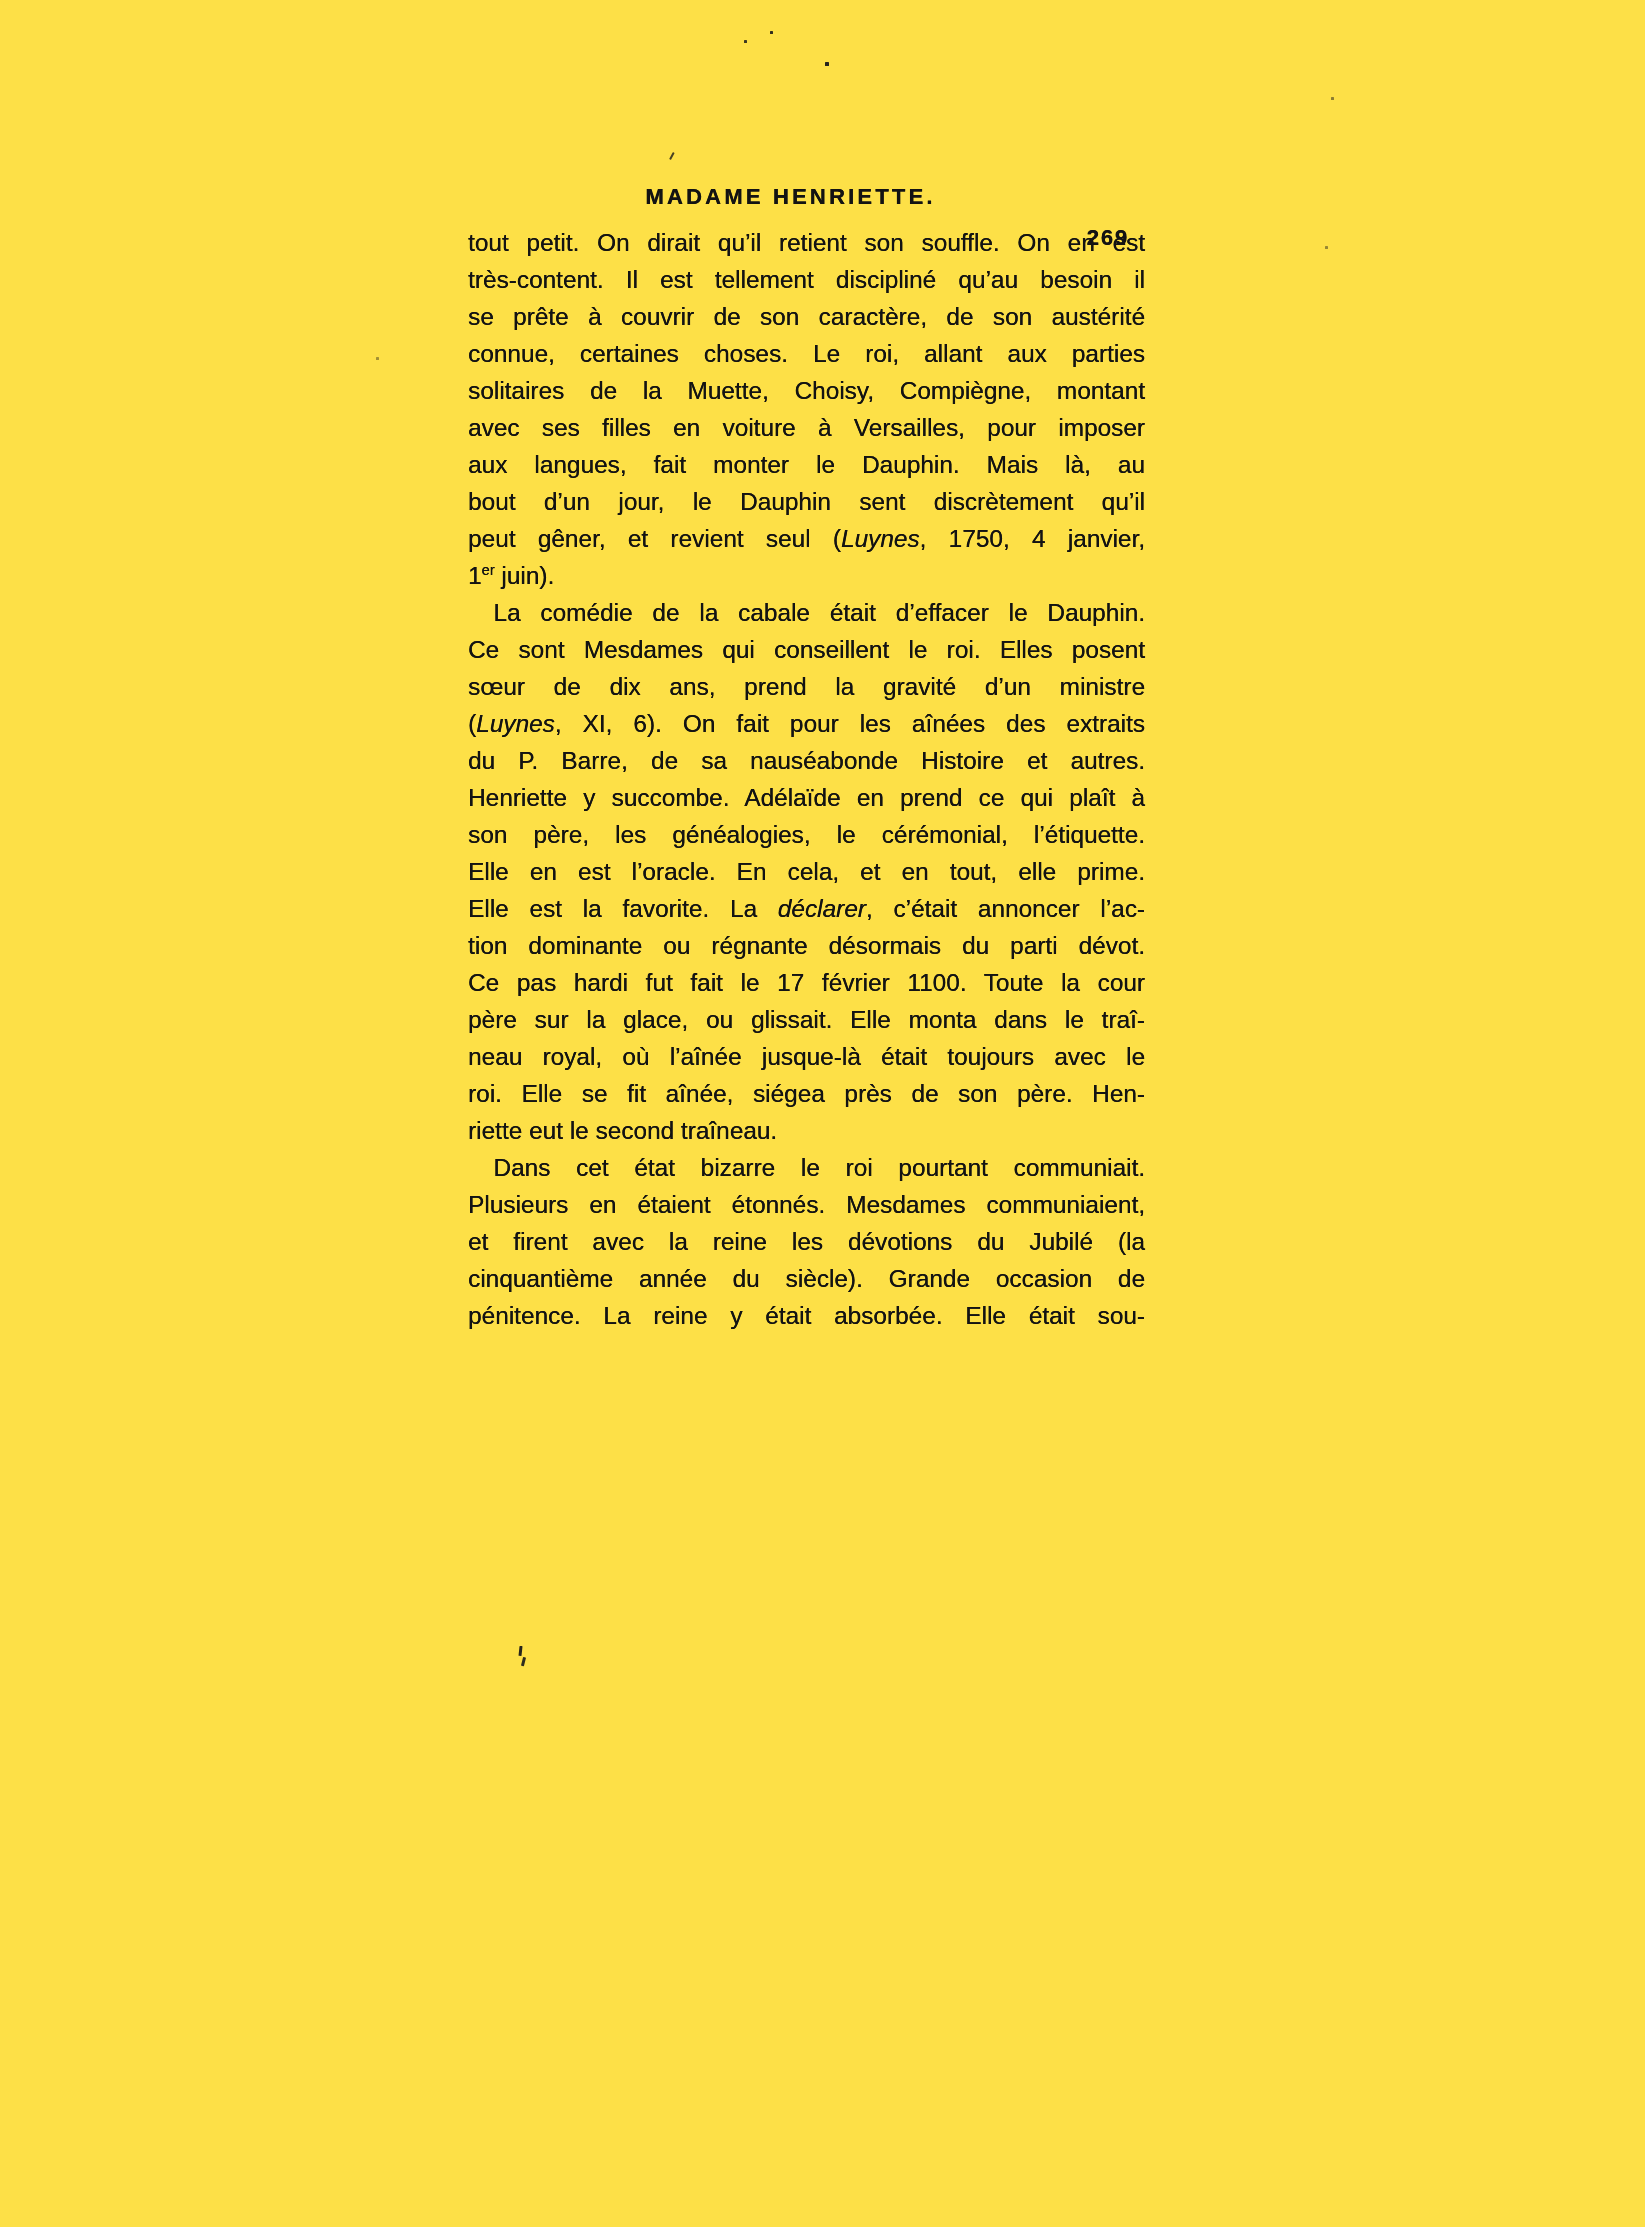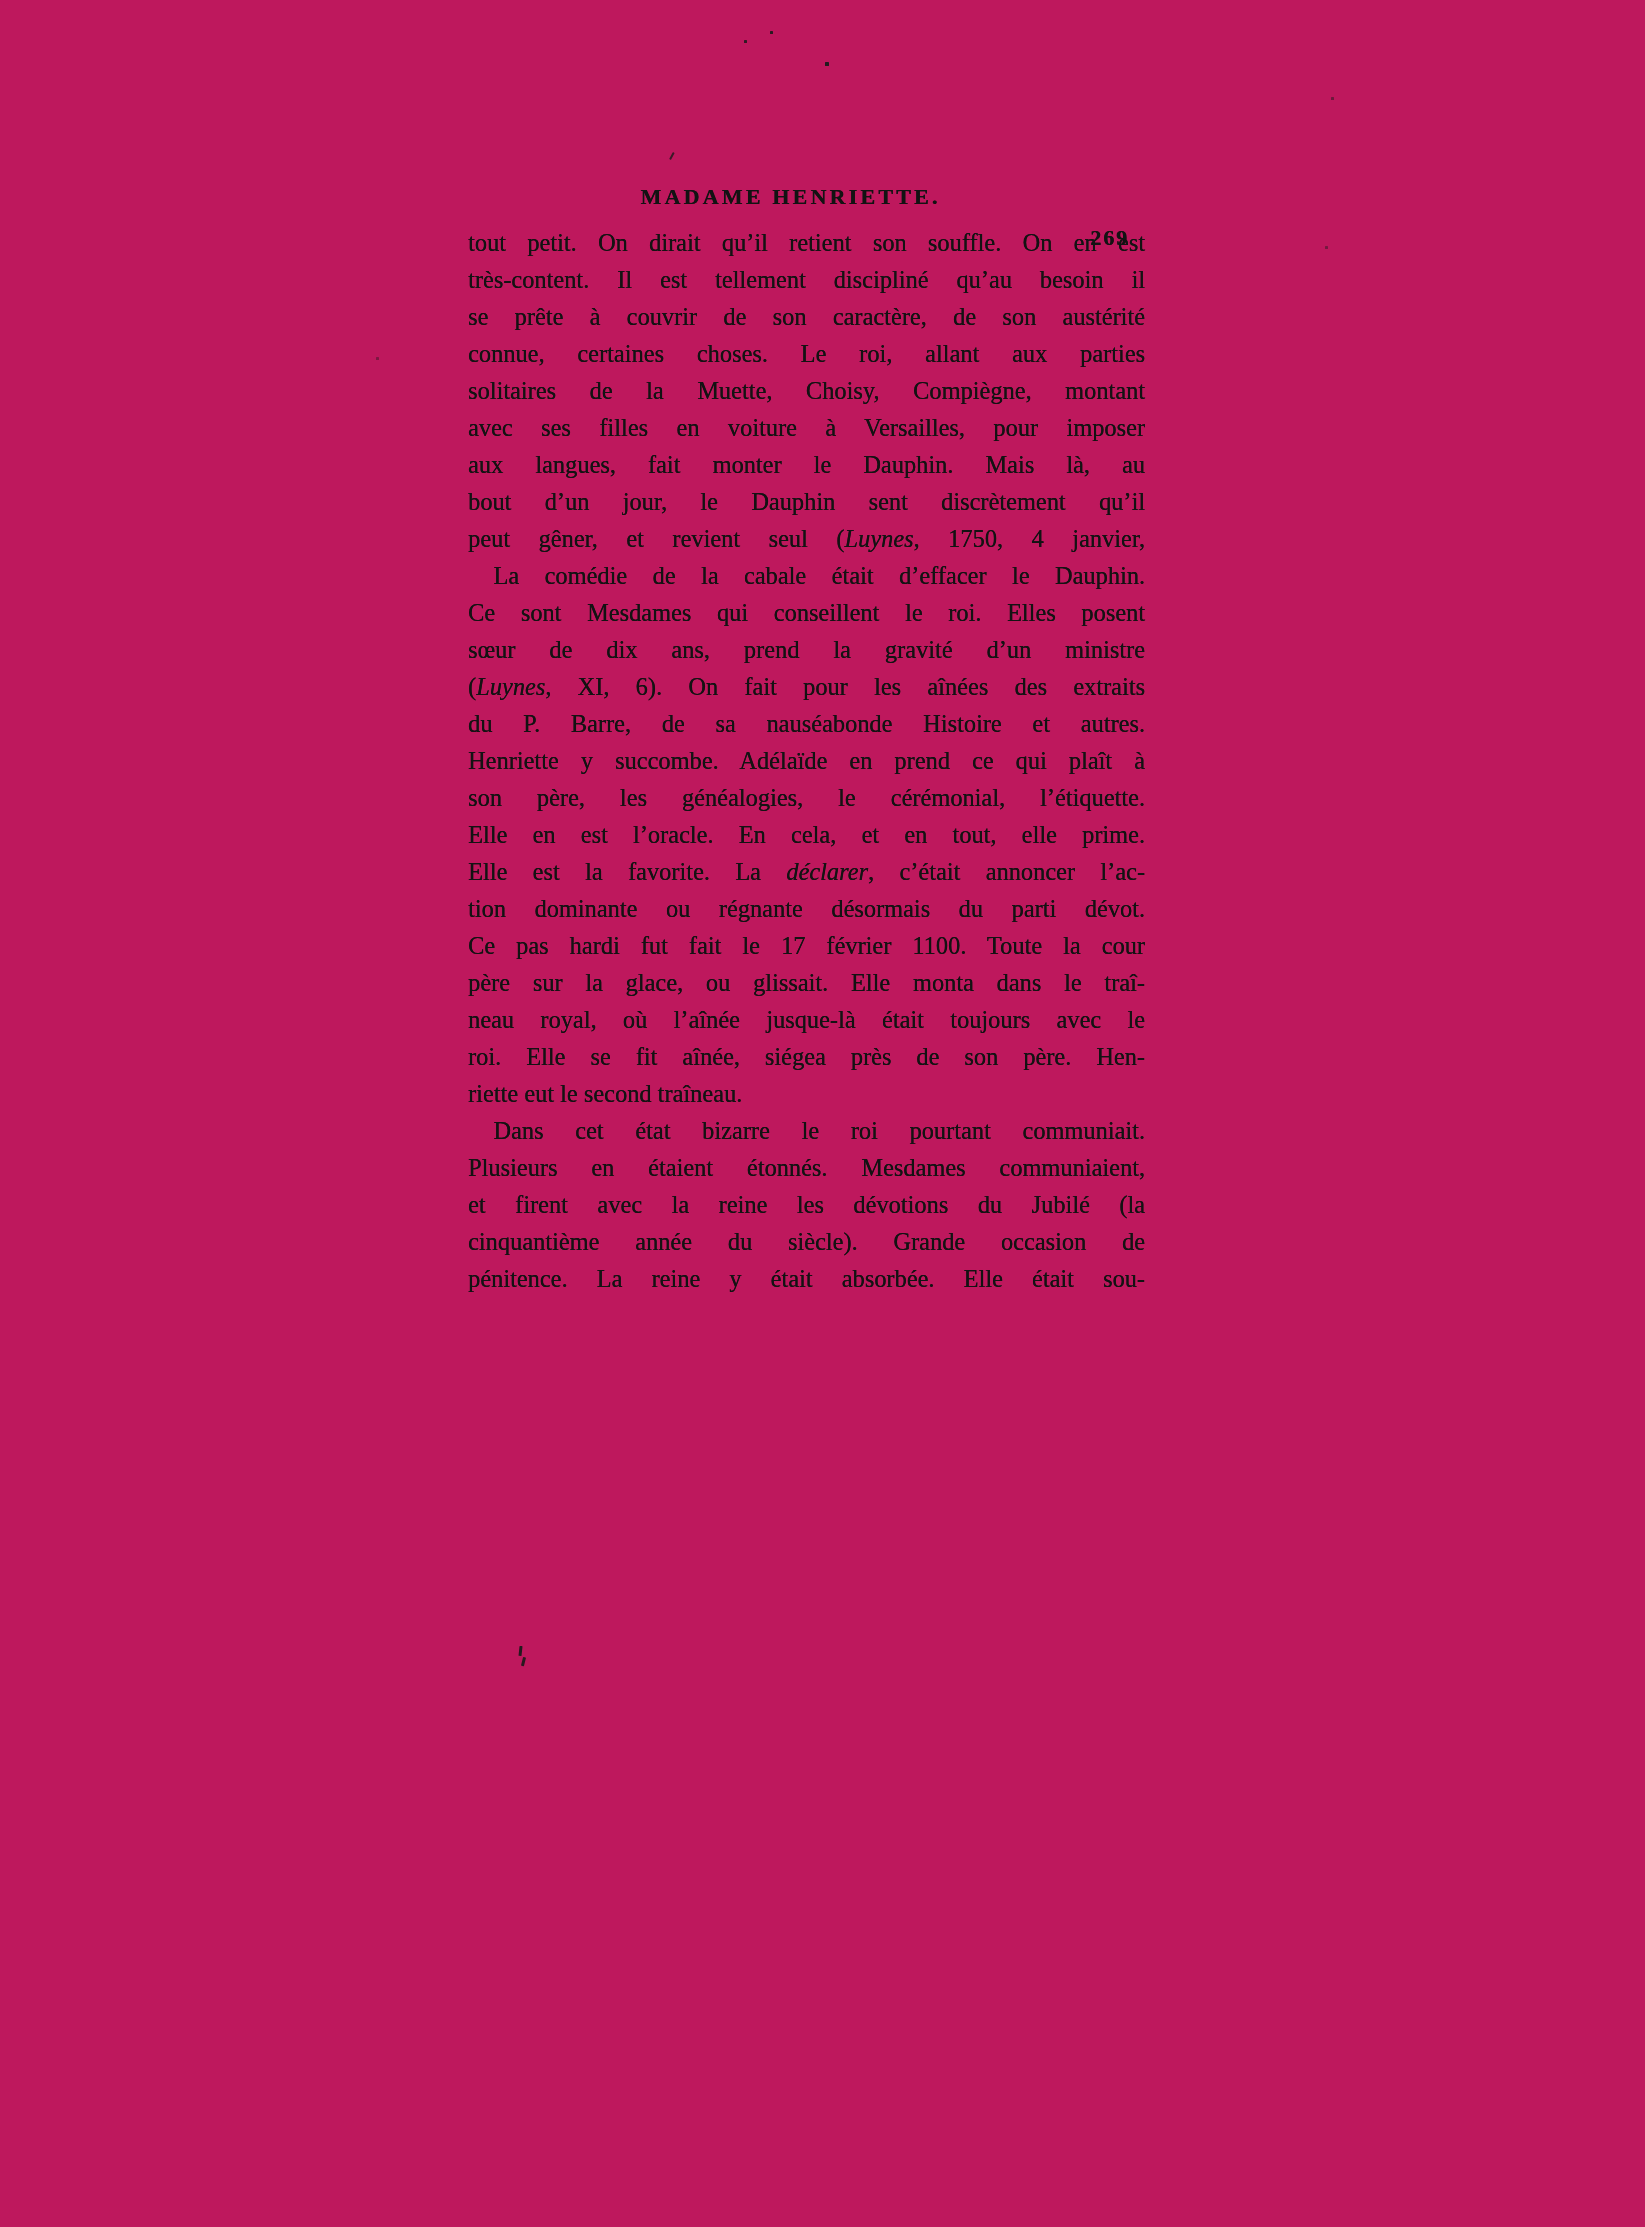--- a/index.html
+++ b/index.html
@@ -1,21 +1,21 @@
 <!DOCTYPE html>
 <html style="font-size:10.2px"><head>
 <meta charset="utf-8">
 <style>
   html, body { margin: 0; padding: 0; background: #ffffff; }
   .page {
     position: relative;
     width: 1646px;
     height: 2227px;
-    background: #be185d;
-    font-family: Liberation Serif, serif;
+    background: #fde047;
+    font-family: Liberation Sans, sans-serif;
     color: #131313;
     overflow: hidden;
   }
   .header-row {
     position: absolute;
     left: 452px;
     top: 184px;
     width: 677px;
     height: 32px;
   }
@@ -75,20 +75,21 @@
   <div class="text-block">
       <div class="line"><span>tout petit. On dirait qu’il retient son souffle. On en est</span></div>
       <div class="line"><span>très-content. Il est tellement discipliné qu’au besoin il</span></div>
       <div class="line"><span>se prête à couvrir de son caractère, de son austérité</span></div>
       <div class="line"><span>connue, certaines choses. Le roi, allant aux parties</span></div>
       <div class="line"><span>solitaires de la Muette, Choisy, Compiègne, montant</span></div>
       <div class="line"><span>avec ses filles en voiture à Versailles, pour imposer</span></div>
       <div class="line"><span>aux langues, fait monter le Dauphin. Mais là, au</span></div>
       <div class="line"><span>bout d’un jour, le Dauphin sent discrètement qu’il</span></div>
       <div class="line"><span>peut gêner, et revient seul (</span><span class="it">Luynes</span><span>, 1750, 4 janvier,</span></div>
+      <div class="line endleft"><span>1</span><sup>er</sup><span> juin).</span></div>
       <div class="line indent"><span>La comédie de la cabale était d’effacer le Dauphin.</span></div>
       <div class="line"><span>Ce sont Mesdames qui conseillent le roi. Elles posent</span></div>
       <div class="line"><span>sœur de dix ans, prend la gravité d’un ministre</span></div>
       <div class="line"><span>(</span><span class="it">Luynes</span><span>, XI, 6). On fait pour les aînées des extraits</span></div>
       <div class="line"><span>du P. Barre, de sa nauséabonde Histoire et autres.</span></div>
       <div class="line"><span>Henriette y succombe. Adélaïde en prend ce qui plaît à</span></div>
       <div class="line"><span>son père, les généalogies, le cérémonial, l’étiquette.</span></div>
       <div class="line"><span>Elle en est l’oracle. En cela, et en tout, elle prime.</span></div>
       <div class="line"><span>Elle est la favorite. La </span><span class="it">déclarer</span><span>, c’était annoncer l’ac-</span></div>
       <div class="line"><span>tion dominante ou régnante désormais du parti dévot.</span></div>

